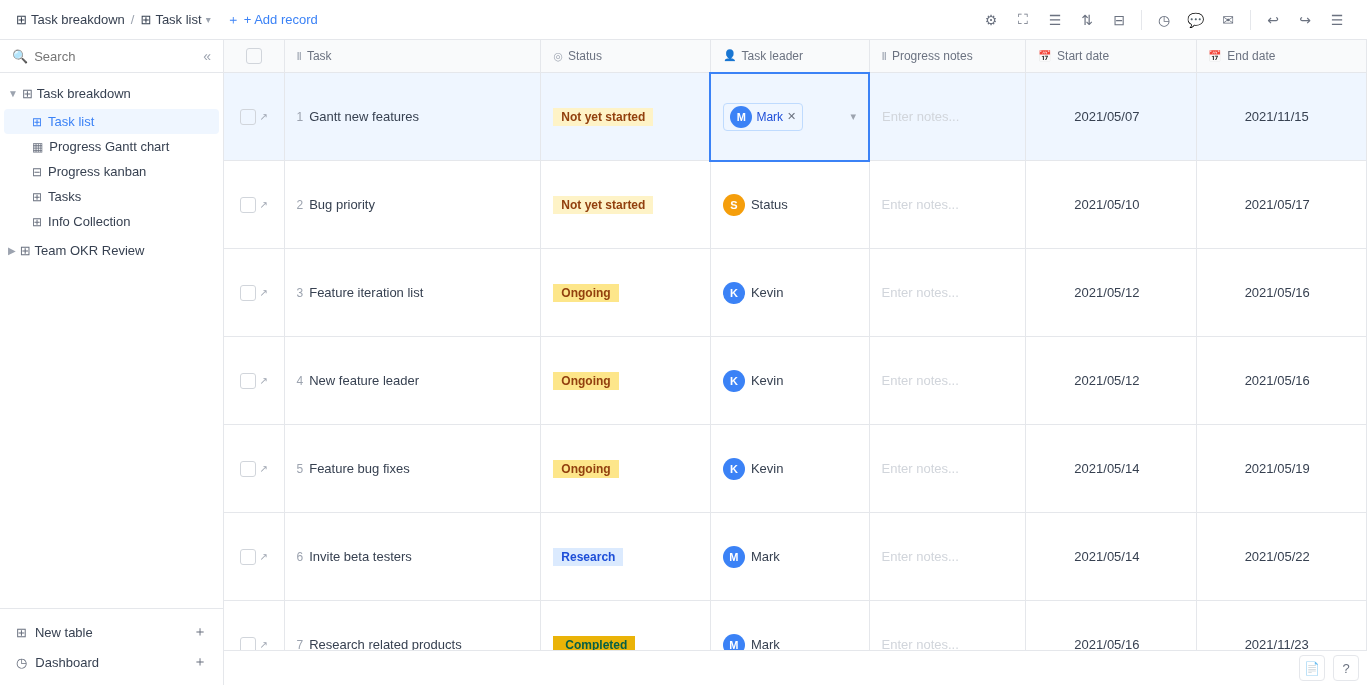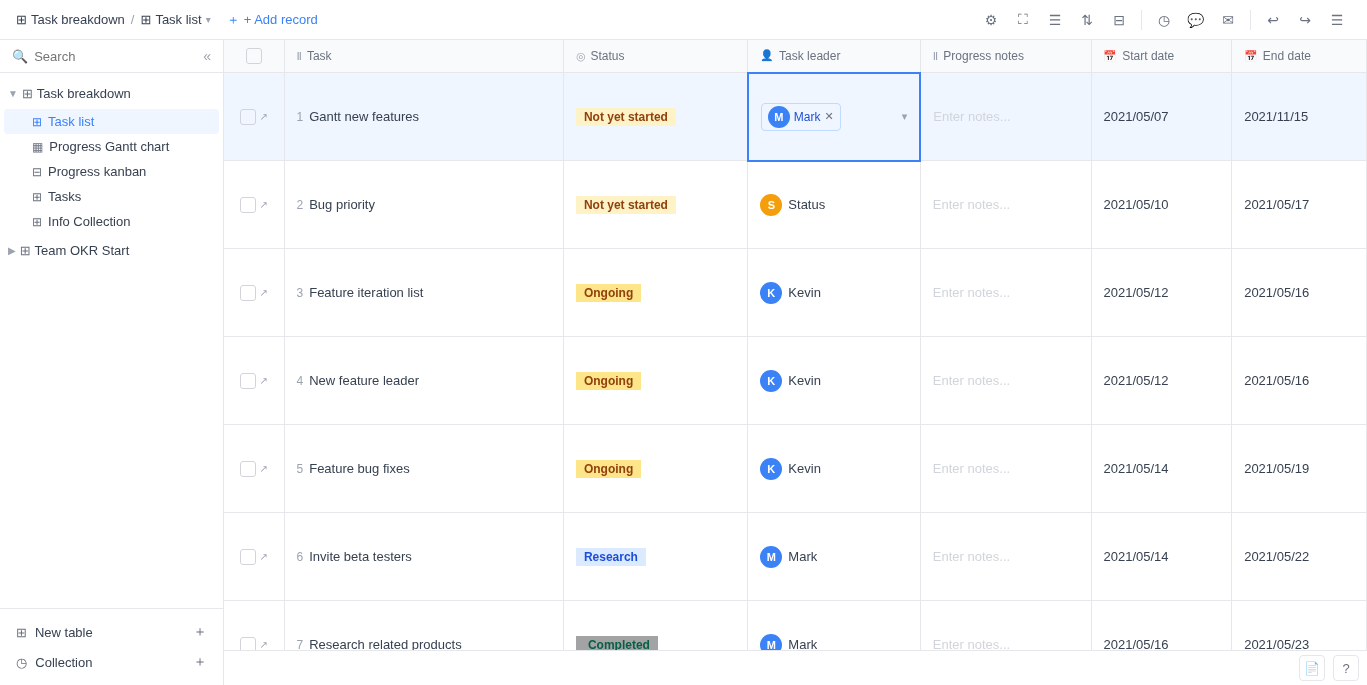--- a/index.html
+++ b/index.html
@@ -62,34 +62,34 @@
     tbody tr.selected { background: #eff6ff; }
     tbody td { border-right: 1px solid #e5e7eb; padding: 8px 12px; vertical-align: middle; color: #374151; font-size: 13px; height: 88px; }
     tbody td:first-child { text-align: center; color: #9ca3af; font-size: 12px; }
     .row-num { color: #9ca3af; font-size: 12px; }
     .row-expand { background: none; border: none; cursor: pointer; color: #9ca3af; font-size: 10px; }
 
     .status-badge { display: inline-block; padding: 2px 8px; border-radius: 0; font-size: 12px; font-weight: 700; text-align: right; }
     .status-not-started { background: #fef3c7; color: #92400e; }
     .status-ongoing { background: #fde68a; color: #92400e; }
     .status-stalled { background: #dbeafe; color: #1d4ed8; }
-    .status-completed { background: #a3a3a3; color: #065f46; padding-left: 12px; }
+    .status-completed { background: #eab308; color: #065f46; padding-left: 12px; }
 
     .avatar { width: 22px; height: 22px; border-radius: 50%; display: inline-flex; align-items: center; justify-content: center; font-size: 11px; font-weight: 600; color: #fff; flex-shrink: 0; }
     .avatar-m { background: #3b82f6; }
     .avatar-s { background: #f59e0b; }
     .avatar-k { background: #3b82f6; }
 
     .leader-cell { display: flex; align-items: center; gap: 6px; }
     .leader-tag { display: flex; align-items: center; gap: 4px; background: #eff6ff; border: 1px solid #bfdbfe; border-radius: 4px; padding: 2px 6px; font-size: 12px; color: #1d4ed8; }
     .leader-tag-x { background: none; border: none; cursor: pointer; color: #6b7280; font-size: 11px; }
     .leader-cell-dropdown { background: none; border: none; cursor: pointer; color: #9ca3af; font-size: 11px; margin-left: auto; }
 
     .notes-placeholder { color: #d1d5db; font-size: 13px; }
-    .date-cell { color: #374151; font-size: 13px; }
+    .date-cell { color: #374151; font-size: 13px; margin-left: 36px; }
 
     .row-num-cell { display: flex; align-items: center; justify-content: center; gap: 4px; }
     .checkbox-area { width: 16px; height: 16px; border: 1px solid #d1d5db; border-radius: 3px; flex-shrink: 0; }
 
     .bottom-bar { display: flex; align-items: center; justify-content: flex-end; padding: 4px 8px; border-top: 1px solid #e5e7eb; gap: 8px; flex-shrink: 0; }
     .bottom-icon-btn { width: 26px; height: 26px; display: flex; align-items: center; justify-content: center; background: #fff; border: 1px solid #e5e7eb; border-radius: 4px; cursor: pointer; color: #6b7280; font-size: 13px; }
   </style>
 </head>
 <body>
 
@@ -177,38 +177,38 @@
           <span class="sidebar-item-icon">⊞</span>
           <span class="sidebar-item-label">Info Collection</span>
           <button class="sidebar-item-more">•••</button>
         </div>
       </div>
 
       <div class="sidebar-group">
         <div class="sidebar-group-header">
           <span class="group-toggle">▶</span>
           <span class="group-icon">⊞</span>
-          <span class="group-label">Team OKR Start</span>
+          <span class="group-label">Team OKR Review</span>
           <div class="group-actions">
             <button class="group-action-btn">＋</button>
             <button class="group-action-btn">•••</button>
           </div>
         </div>
       </div>
     </div>
 
     <div class="sidebar-bottom">
       <div class="sidebar-bottom-item">
         <span class="sidebar-bottom-item-icon">⊞</span>
         <span>New table</span>
         <button class="sidebar-add-btn">＋</button>
       </div>
       <div class="sidebar-bottom-item">
         <span class="sidebar-bottom-item-icon">◷</span>
-        <span>Collection</span>
+        <span>Dashboard</span>
         <button class="sidebar-add-btn">＋</button>
       </div>
     </div>
   </div>
 
   <div class="main">
     <div class="table-container">
       <table>
         <thead>
           <tr>
@@ -419,21 +419,21 @@
               </td>
               <td><span class="status-badge status-completed">Completed</span></td>
               <td>
                 <div class="leader-cell">
       <span class="avatar avatar-m">M</span>
       <span>Mark</span>
     </div>
               </td>
               <td><span class="notes-placeholder">Enter notes...</span></td>
               <td><span class="date-cell">2021/05/16</span></td>
-              <td><span class="date-cell">2021/05/23</span></td>
+              <td><span class="date-cell">2021/11/23</span></td>
             </tr>
           </tbody>
       </table>
     </div>
     <div class="bottom-bar">
       <button class="bottom-icon-btn">📄</button>
       <button class="bottom-icon-btn">?</button>
     </div>
   </div>
 

